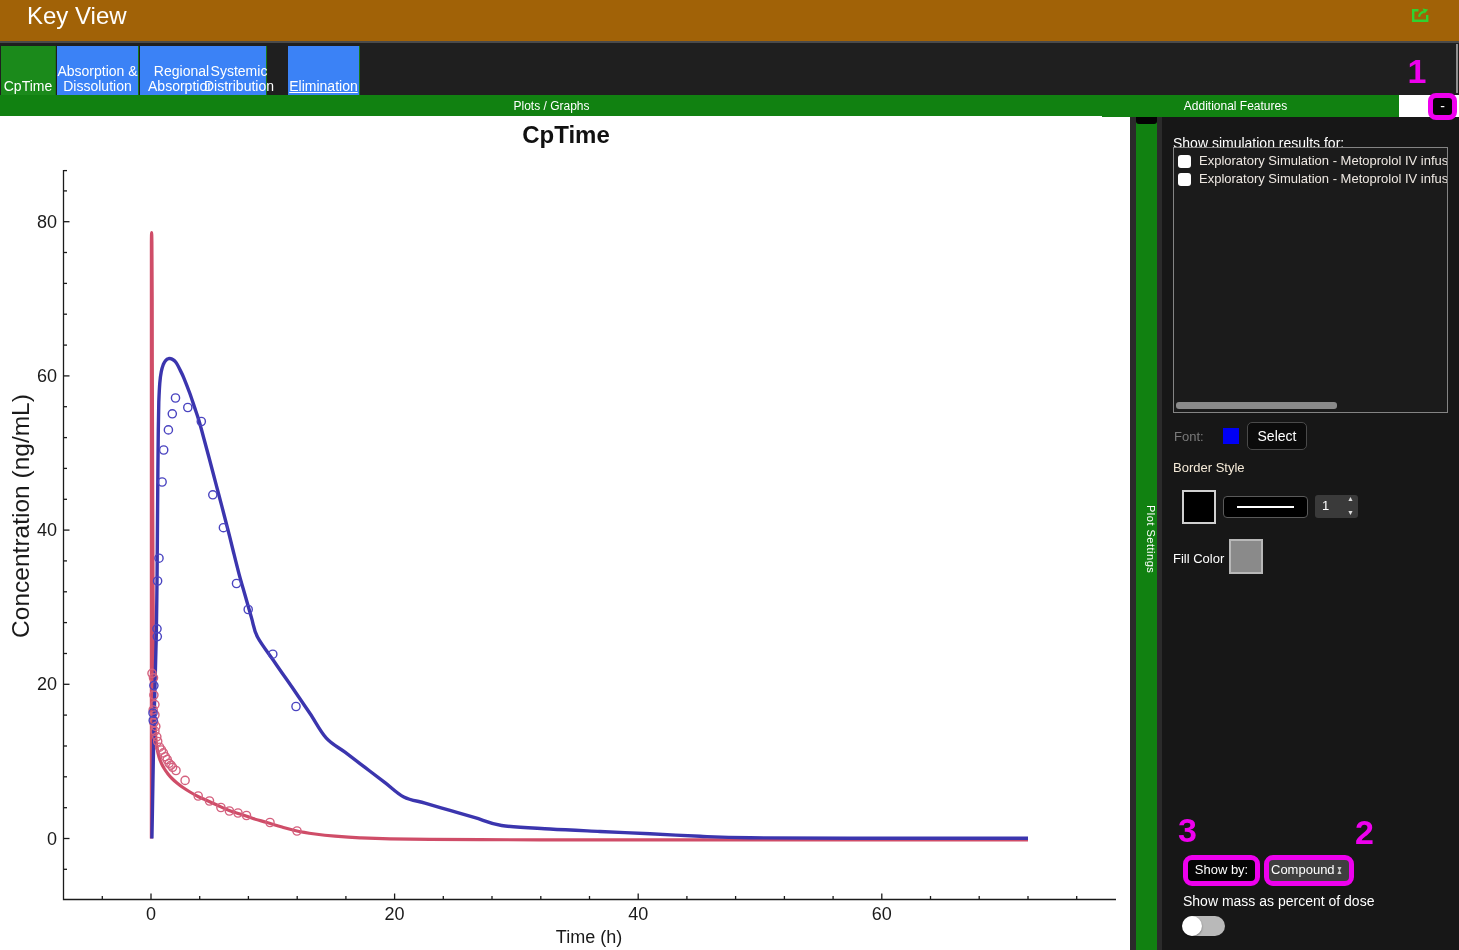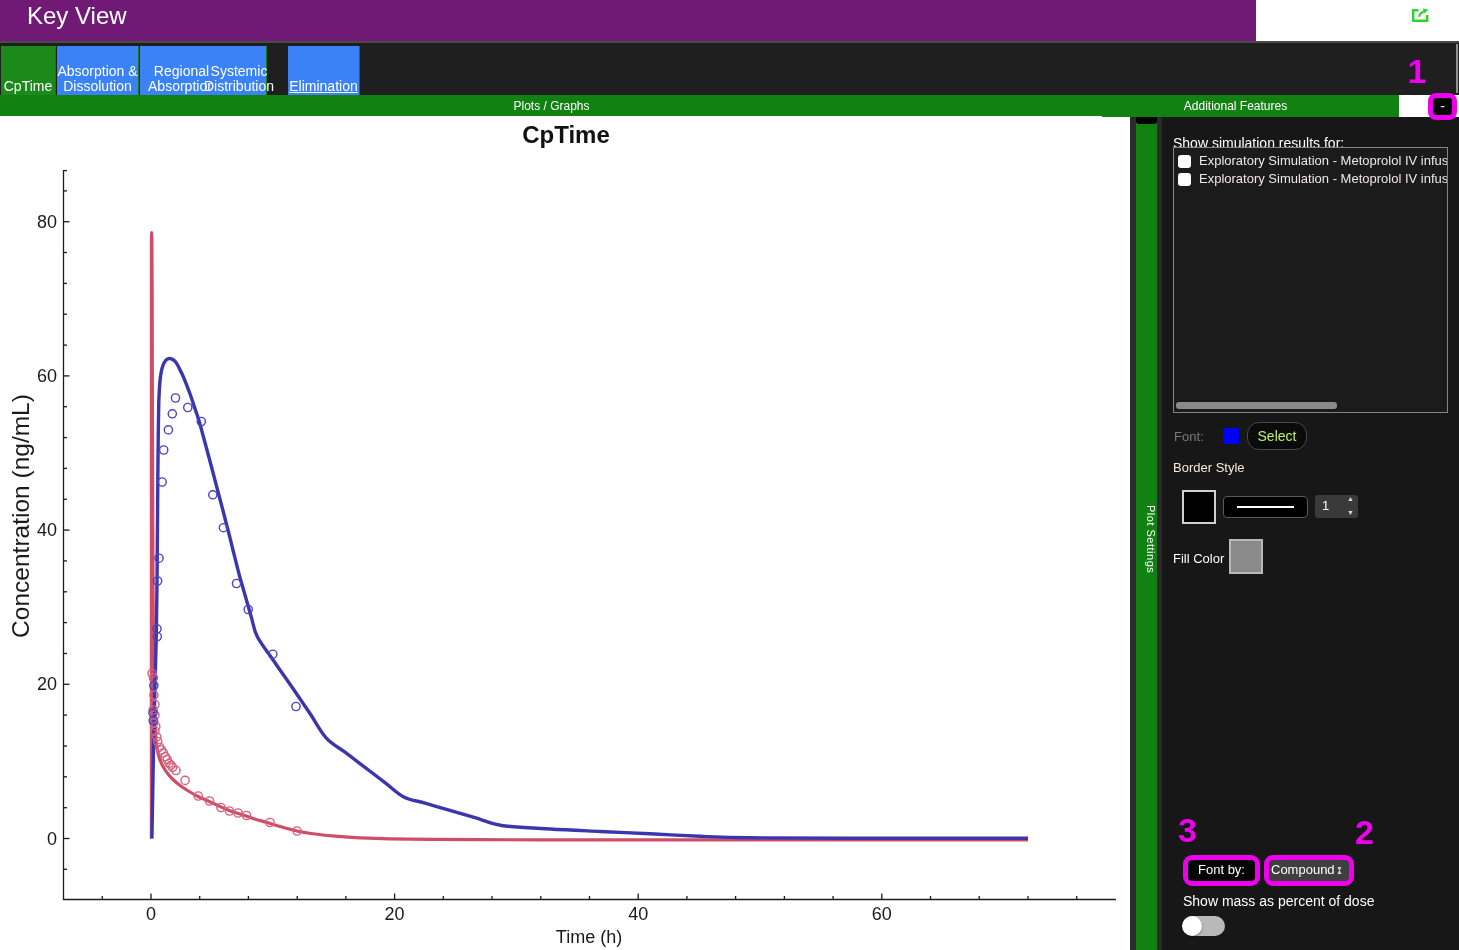--- a/index.html
+++ b/index.html
@@ -1,18 +1,18 @@
 <!DOCTYPE html>
 <html><head><meta charset="utf-8">
 <style>
 * { margin:0; padding:0; box-sizing:border-box; }
 html,body { width:1459px; height:950px; overflow:hidden; background:#fff;
   font-family:"Liberation Sans", sans-serif; }
 .abs { position:absolute; }
-#titlebar { left:0; top:0; width:1256px; height:41px; background:#701a75; }
+#titlebar { left:0; top:0; width:1459px; height:41px; background:#a16207; }
 #titlebar .t { position:absolute; left:27px; top:2px; color:#fff; font-size:24px; line-height:28px; }
 #tabbar { left:0; top:41px; width:1459px; height:54px; background:#1f1f1f; border-top:2px solid #4a4a4a; }
 .tab { position:absolute; top:3px; height:49px; background:#3b82f6; color:#fff;
   display:flex; flex-direction:column; justify-content:flex-end; align-items:center;
   text-align:center; line-height:15px; padding-bottom:1.5px; white-space:nowrap; font-size:14px; border-right:1px solid #187818; }
 #ph { left:0; top:95px; width:1117px; height:21px; background:#118111; }
 #ph .t { position:absolute; width:1103px; text-align:center; top:4px; color:#fff; font-size:12px; }
 .sqbtn { position:absolute; background:#030303; border-radius:3px; color:#fff;
   text-align:center; font-size:14px; }
 #strip { left:1136px; top:95px; width:21px; height:855px; background:#118111; }
@@ -181,36 +181,36 @@
 <div class="abs" style="left:1173px;top:127px;color:#fff;font-size:14px;margin-top:8px;">Show simulation results for:</div>
 <div class="abs" style="left:1173px;top:147px;width:275px;height:266px;background:#1b1b1b;border:1px solid #848484;overflow:hidden;">
   <div style="position:absolute;left:4px;top:7px;width:13px;height:13px;background:#fff;border-radius:3px;"></div>
   <div style="position:absolute;left:25px;top:5px;width:400px;color:#eee8e2;font-size:13px;white-space:nowrap;">Exploratory Simulation - Metoprolol IV infusion 20 mg</div>
   <div style="position:absolute;left:4px;top:25px;width:13px;height:13px;background:#fff;border-radius:3px;"></div>
   <div style="position:absolute;left:25px;top:23px;width:400px;color:#eee8e2;font-size:13px;white-space:nowrap;">Exploratory Simulation - Metoprolol IV infusion 20 mg</div>
   <div style="position:absolute;left:2px;bottom:3px;width:161px;height:7px;background:#8a8a8a;border-radius:3px;"></div>
 </div>
 <div class="abs" style="left:1174px;top:429px;color:#7a7a7a;font-size:13px;">Font:</div>
 <div class="abs" style="left:1223px;top:428px;width:16px;height:16px;background:#0000f5;"></div>
-<div class="abs" style="left:1247px;top:422px;width:60px;height:28px;background:#0b0b0b;border:1px solid #4a4a4a;border-radius:12px;color:#bef264;font-size:14px;text-align:center;line-height:26px;">Select</div>
+<div class="abs" style="left:1247px;top:422px;width:60px;height:28px;background:#0b0b0b;border:1px solid #4a4a4a;border-radius:5px;color:#ffffff;font-size:14px;text-align:center;line-height:26px;">Select</div>
 <div class="abs" style="left:1173px;top:460px;color:#f5ead8;font-size:13px;">Border Style</div>
 <div class="abs" style="left:1182px;top:490px;width:34px;height:34px;background:#000;border:2px solid #d0d0d0;"></div>
 <div class="abs" style="left:1223px;top:496px;width:85px;height:22px;background:#000;border:1px solid #5a5a5a;border-radius:4px;">
     <div style="position:absolute;left:13px;top:9px;width:57px;height:2px;background:#fff;"></div>
   </div>
 <div class="abs" style="left:1315px;top:495px;width:43px;height:23px;background:#3a3a3a;border-radius:3px;color:#fff;font-size:13px;">
     <span style="position:absolute;left:7px;top:3px;">1</span>
   <span style="position:absolute;right:4px;top:0px;color:#ddd;font-size:7px;">▲</span>
   <span style="position:absolute;right:4px;bottom:2px;color:#ddd;font-size:7px;">▼</span>
   </div>
 <div class="abs" style="left:1173px;top:551px;color:#fff;font-size:13px;">Fill Color</div>
 <div class="abs" style="left:1229px;top:539px;width:34px;height:35px;background:#8a8a8a;border:2px solid #b8b8b8;"></div>
 <div class="mag" style="left:1178px;top:811px;">3</div>
 <div class="mag" style="left:1355px;top:813px;">2</div>
-<div class="magbox" style="left:1183px;top:855px;width:77px;height:31px;background:#050505;color:#fff;font-size:13px;text-align:center;line-height:20px;">Font by:</div>
+<div class="magbox" style="left:1183px;top:855px;width:77px;height:31px;background:#050505;color:#fff;font-size:13px;text-align:center;line-height:20px;">Show by:</div>
 <div class="magbox" style="left:1264px;top:855px;width:90px;height:31px;background:#3f3f3f;color:#fff;font-size:13px;line-height:20px;">
     <span style="position:absolute;left:2px;">Compound</span>
   <span style="position:absolute;right:6px;top:2px;color:#ccc;font-size:7px;">▲</span>
   <span style="position:absolute;right:6px;bottom:2px;color:#ccc;font-size:7px;">▼</span>
   </div>
 <div class="abs" style="left:1183px;top:893px;color:#fff;font-size:14px;">Show mass as percent of dose</div>
 <div class="abs" style="left:1183px;top:916px;width:42px;height:20px;background:#b9b9b9;border-radius:10px;">
     <div style="position:absolute;left:-1px;top:0px;width:20px;height:20px;background:#fff;border-radius:50%;box-shadow:0 1px 2px rgba(0,0,0,0.4);"></div>
   </div>
 

